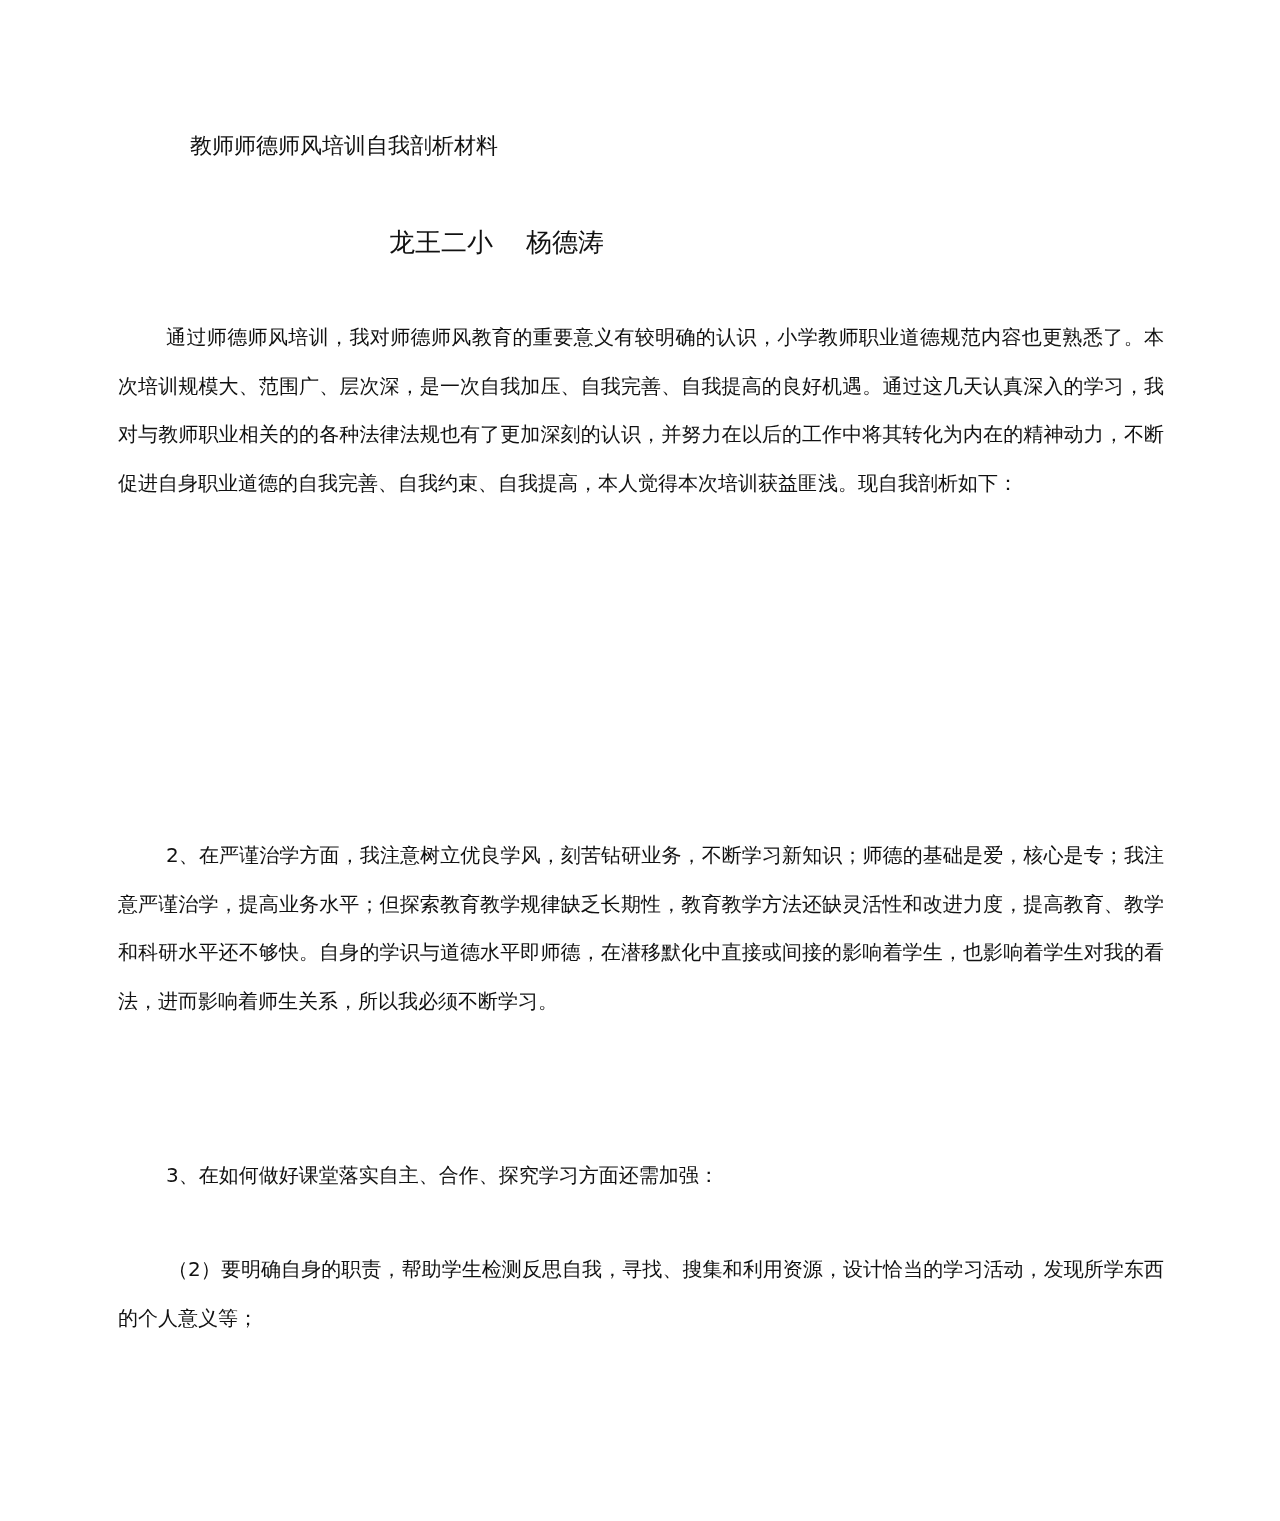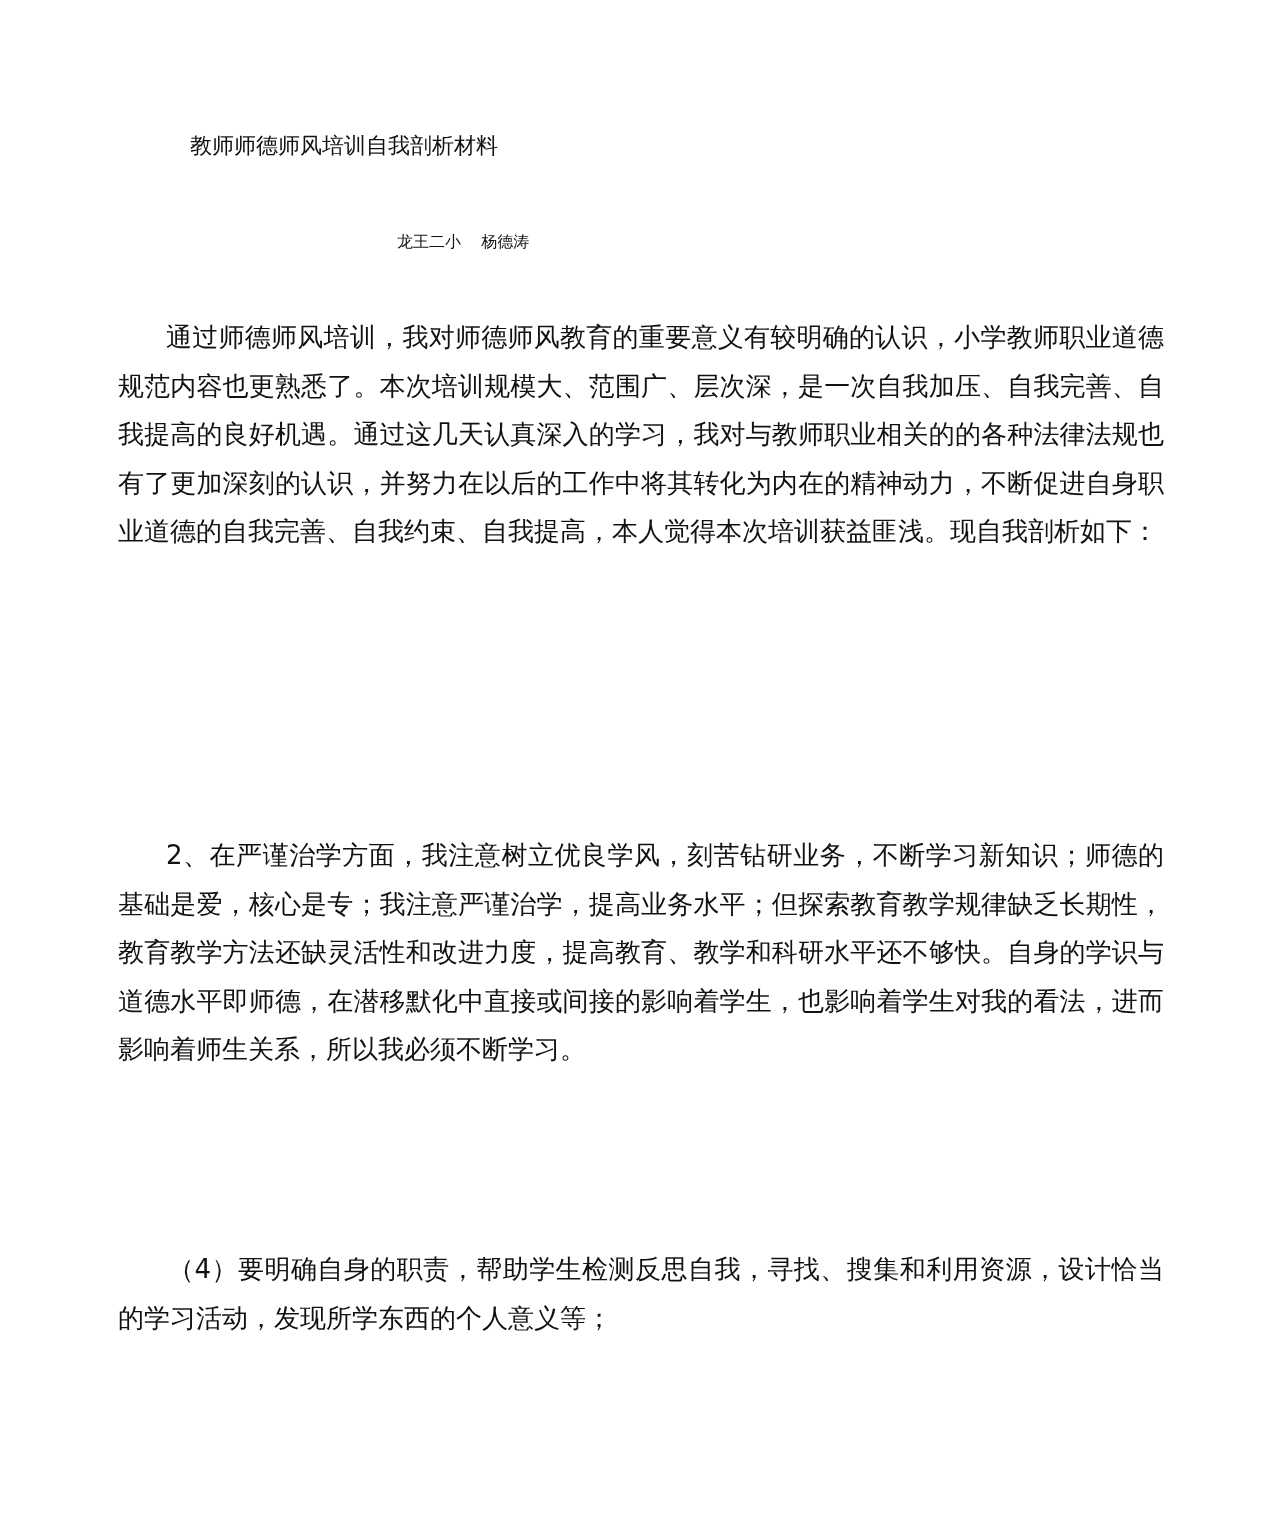--- a/index.html
+++ b/index.html
@@ -1,30 +1,31 @@
 <!DOCTYPE html>
 <html><head>
 <meta charset="utf-8">
 <style>
   html, body { margin: 0; padding: 0; background: #ffffff; }
   body { width: 1280px; height: 1521px; position: relative; overflow: hidden;
          font-family: "DejaVu Sans", "Liberation Sans", sans-serif; color: #111111; }
   .page { position: absolute; left: 0; top: 0; width: 1092px; height: 1521px; background: #fff; }
   .title { position: absolute; left: 190px; top: 128px; font-size: 22px; line-height: 36px; white-space: nowrap; }
-  .author { position: absolute; left: 397px; top: 224px; font-size: 16px; line-height: 36px; white-space: pre; }
-  .para { position: absolute; left: 118px; width: 1046px; font-size: 26px; line-height: 48.5px;
+  .author { position: absolute; left: 389px; top: 224px; font-size: 26px; line-height: 36px; white-space: pre; }
+  .para { position: absolute; left: 118px; width: 1046px; font-size: 20px; line-height: 48.5px;
           text-align: justify; text-indent: 48px; margin: 0; }
   .p1 { top: 313px; }
   .p2 { top: 610px; }
   .p3 { top: 831px; }
   .p4 { top: 1151px; }
   .p5 { top: 1245px; text-indent: 50px; }
 </style>
 </head>
 <body>
 
 <div class="page">
   <div class="title">教师师德师风培训自我剖析材料</div>
   <div class="author">龙王二小    杨德涛</div>
   <p class="para p1">通过师德师风培训，我对师德师风教育的重要意义有较明确的认识，小学教师职业道德规范内容也更熟悉了。本次培训规模大、范围广、层次深，是一次自我加压、自我完善、自我提高的良好机遇。通过这几天认真深入的学习，我对与教师职业相关的的各种法律法规也有了更加深刻的认识，并努力在以后的工作中将其转化为内在的精神动力，不断促进自身职业道德的自我完善、自我约束、自我提高，本人觉得本次培训获益匪浅。现自我剖析如下：</p>
   <p class="para p3">2、在严谨治学方面，我注意树立优良学风，刻苦钻研业务，不断学习新知识；师德的基础是爱，核心是专；我注意严谨治学，提高业务水平；但探索教育教学规律缺乏长期性，教育教学方法还缺灵活性和改进力度，提高教育、教学和科研水平还不够快。自身的学识与道德水平即师德，在潜移默化中直接或间接的影响着学生，也影响着学生对我的看法，进而影响着师生关系，所以我必须不断学习。</p>
-  <p class="para p5">（4）要明确自身的职责，帮助学生检测反思自我，寻找、搜集和利用资源，设计恰当的学习活动，发现所学东西的个人意义等；</p>
+  <p class="para p4">3、在如何做好课堂落实自主、合作、探究学习方面还需加强：</p>
+  <p class="para p5">（2）要明确自身的职责，帮助学生检测反思自我，寻找、搜集和利用资源，设计恰当的学习活动，发现所学东西的个人意义等；</p>
 </div>
 
 </body></html>

